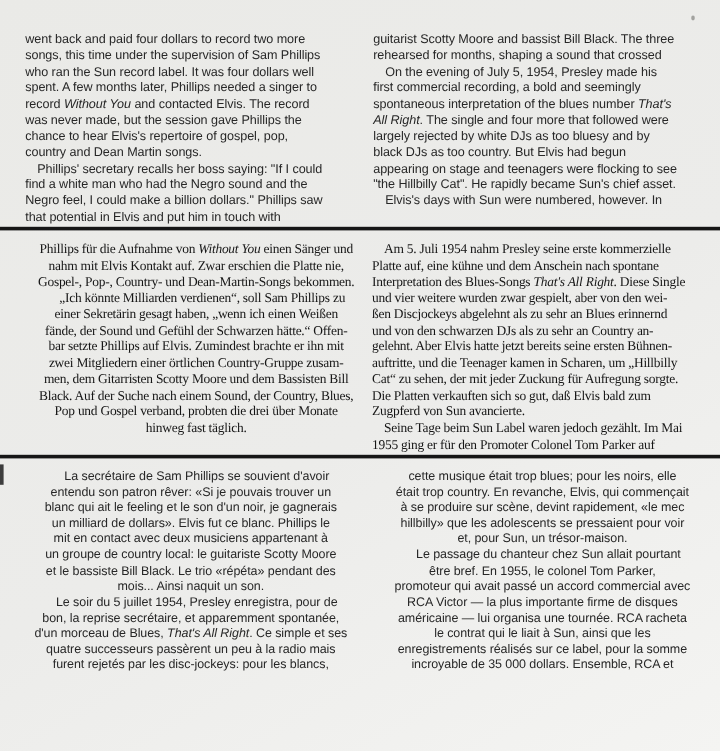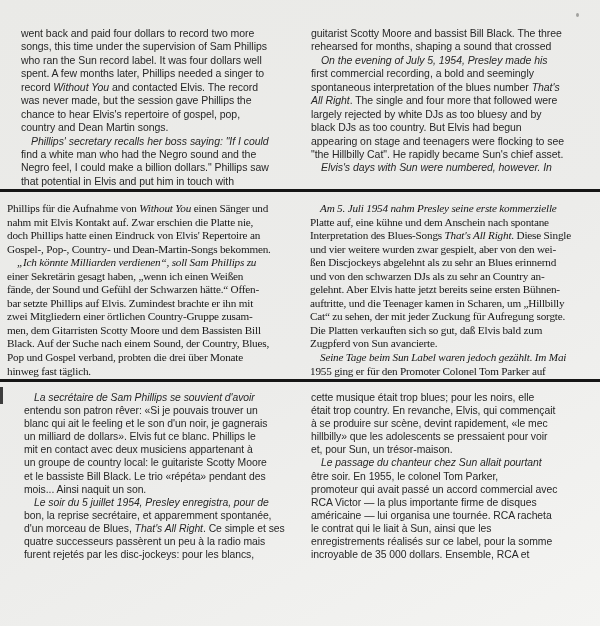--- a/index.html
+++ b/index.html
@@ -6,35 +6,35 @@
   .page{
     position:relative;width:600px;height:626px;overflow:hidden;
     background:linear-gradient(150deg,#eaeae7 0%,#ececea 55%,#f4f4f2 100%);
   }
   .rule{position:absolute;left:0;width:600px;height:3px;background:#161616;}
   #rule-top{top:189px;}
   #rule-bottom{top:379px;}
   .section{position:absolute;left:0;width:600px;}
   .column{position:absolute;top:0;}
   .line{white-space:nowrap;}
-  .line.indent{padding-left:10px;font-style:italic;}
+  .line.indent{padding-left:10px;}
   i{font-style:italic;}
 
   .sec-en{top:27px;color:#272727;font-family:"Liberation Sans",sans-serif;font-size:10.5px;letter-spacing:-0.05px;}
   .sec-en .line{line-height:13.45px;height:13.45px;}
   .sec-en .column-left{left:21px;width:272px;}
   .sec-en .column-right{left:311px;width:282px;}
 
   .sec-de{top:202px;color:#161616;font-family:"Liberation Serif",serif;font-size:11.2px;letter-spacing:-0.2px;}
   .sec-de .line{line-height:13.55px;height:13.55px;}
-  .sec-de .column-left{left:7px;width:271px;}
+  .sec-de .column-left{left:28px;width:271px;text-align:center;}
   .sec-de .column-right{left:310px;width:283px;}
 
   .sec-fr{top:391px;color:#272727;font-family:"Liberation Sans",sans-serif;font-size:10.4px;letter-spacing:-0.05px;}
-  .sec-fr .line{line-height:13.1px;height:13.1px;}
+  .sec-fr .line{line-height:13.1px;height:13.1px;text-align:center;}
   .sec-fr .column-left{left:24px;width:270px;}
   .sec-fr .column-right{left:311px;width:282px;}
 
   .artifact-streak{position:absolute;left:0;top:387px;width:3px;height:17px;background:#1f1f1f;opacity:.85;}
   .artifact-dot{position:absolute;left:576px;top:13px;width:3px;height:4px;background:#90908c;border-radius:50%;opacity:.8;}
 </style>
 </head>
 <body>
 
 <div class="page">
@@ -68,21 +68,20 @@
         <div class="line indent">Elvis's days with Sun were numbered, however. In</div>
       </div>
   </div>
 
   <div class="rule" id="rule-top"></div>
 
   <div class="section sec-de">
     <div class="column column-left">
         <div class="line">Phillips für die Aufnahme von <i>Without You</i> einen Sänger und</div>
         <div class="line">nahm mit Elvis Kontakt auf. Zwar erschien die Platte nie,</div>
-        <div class="line">doch Phillips hatte einen Eindruck von Elvis' Repertoire an</div>
         <div class="line">Gospel-, Pop-, Country- und Dean-Martin-Songs bekommen.</div>
         <div class="line indent">„Ich könnte Milliarden verdienen“, soll Sam Phillips zu</div>
         <div class="line">einer Sekretärin gesagt haben, „wenn ich einen Weißen</div>
         <div class="line">fände, der Sound und Gefühl der Schwarzen hätte.“ Offen-</div>
         <div class="line">bar setzte Phillips auf Elvis. Zumindest brachte er ihn mit</div>
         <div class="line">zwei Mitgliedern einer örtlichen Country-Gruppe zusam-</div>
         <div class="line">men, dem Gitarristen Scotty Moore und dem Bassisten Bill</div>
         <div class="line">Black. Auf der Suche nach einem Sound, der Country, Blues,</div>
         <div class="line">Pop und Gospel verband, probten die drei über Monate</div>
         <div class="line">hinweg fast täglich.</div>
@@ -122,21 +121,21 @@
         <div class="line">quatre successeurs passèrent un peu à la radio mais</div>
         <div class="line">furent rejetés par les disc-jockeys: pour les blancs,</div>
       </div>
     <div class="column column-right">
         <div class="line">cette musique était trop blues; pour les noirs, elle</div>
         <div class="line">était trop country. En revanche, Elvis, qui commençait</div>
         <div class="line">à se produire sur scène, devint rapidement, «le mec</div>
         <div class="line">hillbilly» que les adolescents se pressaient pour voir</div>
         <div class="line">et, pour Sun, un trésor-maison.</div>
         <div class="line indent">Le passage du chanteur chez Sun allait pourtant</div>
-        <div class="line">être soir. En 1955, le colonel Tom Parker,</div>
+        <div class="line">être bref. En 1955, le colonel Tom Parker,</div>
         <div class="line">promoteur qui avait passé un accord commercial avec</div>
         <div class="line">RCA Victor — la plus importante firme de disques</div>
         <div class="line">américaine — lui organisa une tournée. RCA racheta</div>
         <div class="line">le contrat qui le liait à Sun, ainsi que les</div>
         <div class="line">enregistrements réalisés sur ce label, pour la somme</div>
         <div class="line">incroyable de 35 000 dollars. Ensemble, RCA et</div>
       </div>
   </div>
 
   <div class="artifact-streak"></div>

